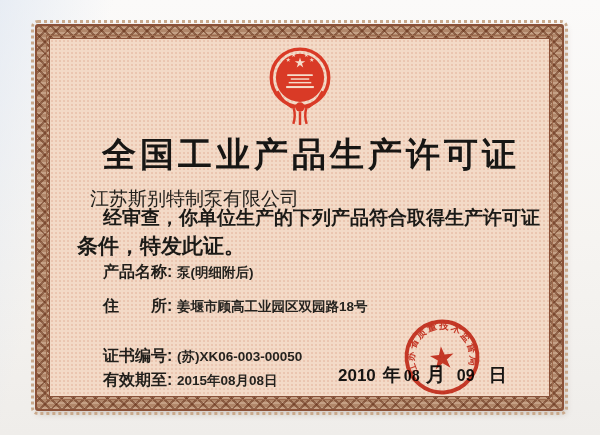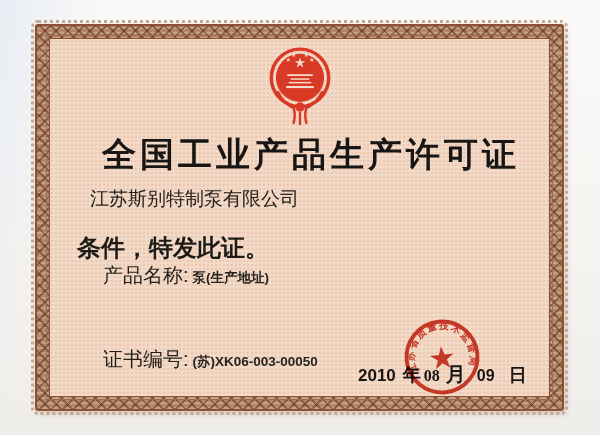--- a/index.html
+++ b/index.html
@@ -43,31 +43,31 @@
     position:absolute;left:0;top:121px;width:600px;
     text-align:center;font-size:34px;font-weight:800;letter-spacing:4px;
     color:#171614;margin:11px;white-space:nowrap;
   }
   .subtitle{
     position:absolute;left:0;top:159px;width:600px;text-align:center;
     font-size:16px;font-weight:600;color:#26241f;letter-spacing:1px;
   }
   .company{position:absolute;left:90px;top:186px;font-size:19px;font-weight:400;color:#23211d;}
   .stmt1{position:absolute;left:103px;top:205px;font-size:19px;font-weight:700;white-space:nowrap;color:#1b1a17;}
-  .stmt2{position:absolute;left:77px;top:232px;font-size:24px;font-weight:700;color:#1b1a17;}
+  .stmt2{position:absolute;left:77px;top:232px;font-size:21px;font-weight:700;color:#1b1a17;}
   .frow{position:absolute;left:103px;white-space:nowrap;}
-  .frow .lbl{font-size:20px;font-weight:400;color:#201e1a;display:inline-block;min-width:70px;}
+  .frow .lbl{font-size:16px;font-weight:700;color:#201e1a;display:inline-block;min-width:70px;}
   .frow .val{font-size:13.5px;font-weight:700;color:#25231f;margin-left:4px;}
   .r-product{top:262px;}
   .r-address{top:296px;}
   .r-prodaddr{top:321px;}
   .r-certno{top:346px;}
   .r-expiry{top:370px;}
   .note{position:absolute;left:98px;top:391px;font-size:8.5px;font-weight:700;color:#2a2722;letter-spacing:.5px;}
-  .daterow{position:absolute;left:358px;top:361px;display:flex;align-items:baseline;white-space:nowrap;color:#161513;}
+  .daterow{position:absolute;left:338px;top:361px;display:flex;align-items:baseline;white-space:nowrap;color:#161513;}
   .daterow .num{font-size:16px;font-weight:800;}
   .daterow .yearnum{font-size:17px;}
   .daterow .unit{font-size:18px;font-weight:700;}
   .daterow .monthunit{font-size:20px;}
   .daterow .u-year{margin-left:7px;}
   .daterow .n-month{margin-left:3px;font-family:Liberation Serif, serif;}
   .daterow .u-month{margin-left:6px;}
   .daterow .n-day{margin-left:11px;}
   .daterow .u-day{margin-left:14px;}
   .seal{
@@ -104,27 +104,34 @@
       <path d="M10 46 Q18 61 27 62.5" fill="none" stroke="#d93a26" stroke-width="2.2"></path>
       <path d="M54 46 Q46 61 37 62.5" fill="none" stroke="#d93a26" stroke-width="2.2"></path>
       <circle cx="32" cy="61.5" r="4.6" fill="#d93a26"></circle>
       <path d="M26 63 Q28 70 25.5 78" fill="none" stroke="#d93a26" stroke-width="2.4"></path>
       <path d="M38 63 Q36 70 38.5 78" fill="none" stroke="#d93a26" stroke-width="2.4"></path>
       <path d="M32 66 L32 79" fill="none" stroke="#d93a26" stroke-width="2.4"></path>
     </svg>
 
     <h1 class="title">全国工业产品生产许可证</h1>
     <div class="company">江苏斯别特制泵有限公司</div>
+    <div class="stmt1">经审查，你单位生产的下列产品符合取得生产许可证</div>
     <div class="stmt2">条件，特发此证。</div>
 
     <div class="frow r-product">
-      <span class="lbl">产品名称:</span><span class="val">泵(生产地址)</span>
+      <span class="lbl">产品名称:</span><span class="val">泵(明细附后)</span>
+    </div>
+    <div class="frow r-address">
+      <span class="lbl">住　　所:</span><span class="val">姜堰市顾高工业园区双园路18号</span>
     </div>
     <div class="frow r-certno">
       <span class="lbl">证书编号:</span><span class="val">(苏)XK06-003-00050</span>
+    </div>
+    <div class="frow r-expiry">
+      <span class="lbl">有效期至:</span><span class="val">2015年08月08日</span>
     </div>
 
 
     <div class="daterow">
       <span class="num yearnum">2010</span>
       <span class="unit u-year">年</span>
       <span class="num n-month">08</span>
       <span class="unit monthunit u-month">月</span>
       <span class="num n-day">09</span>
       <span class="unit u-day">日</span>

